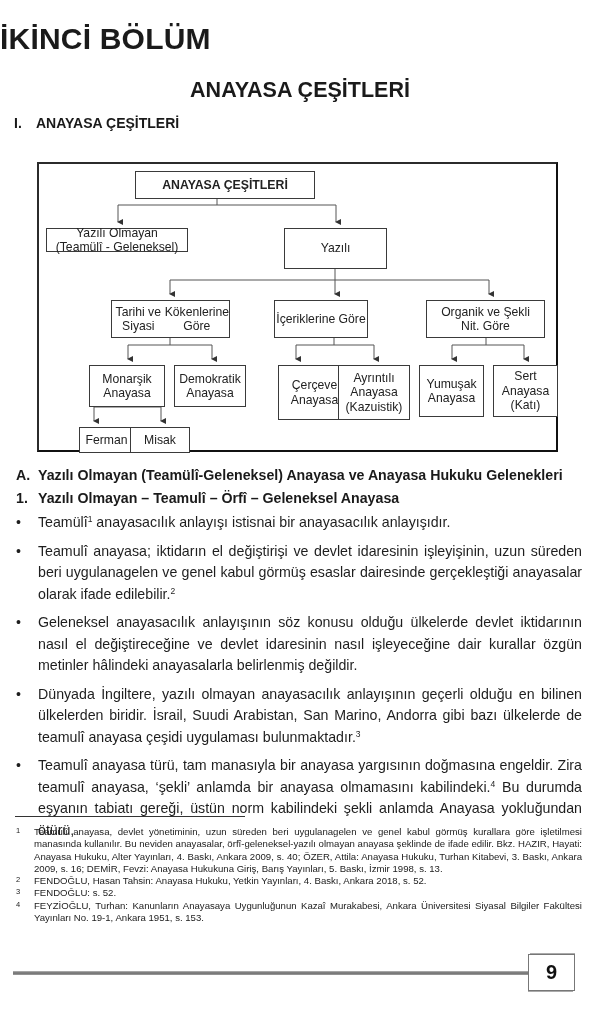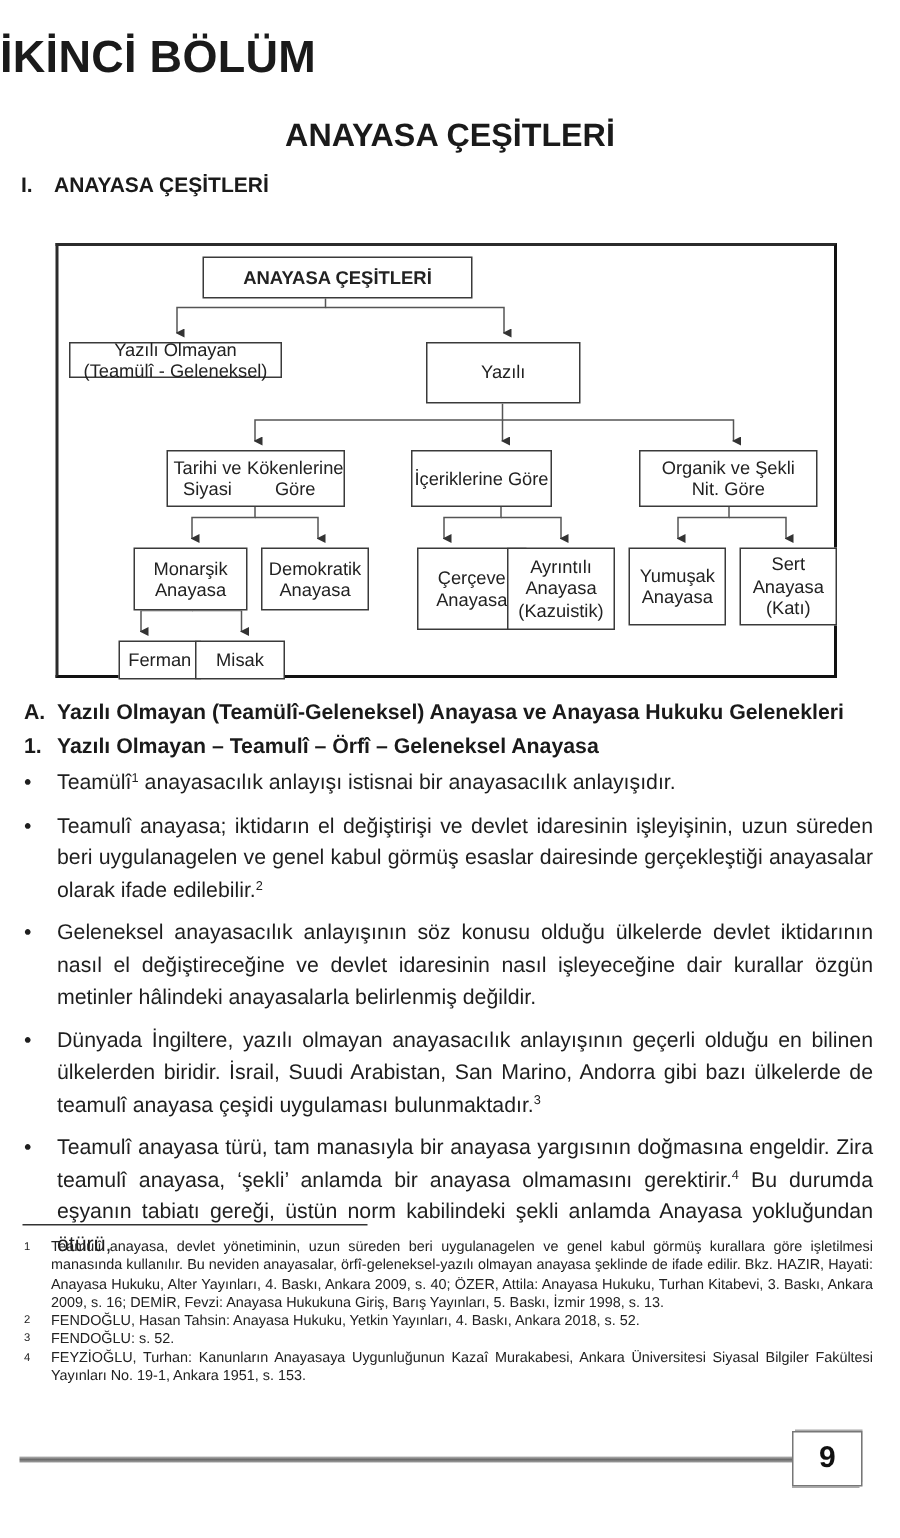--- a/index.html
+++ b/index.html
@@ -155,21 +155,21 @@
   <li>
     <span class="dot">•</span><span>Teamulî anayasa; iktidarın el değiştirişi ve devlet idaresinin işleyişinin, uzun süreden beri uygulanagelen ve genel kabul görmüş esaslar dairesinde gerçekleştiği anayasalar olarak ifade edilebilir.</span><sup>2</sup>
   </li>
   <li>
     <span class="dot">•</span><span>Geleneksel anayasacılık anlayışının söz konusu olduğu ülkelerde devlet iktidarının nasıl el değiştireceğine ve devlet idaresinin nasıl işleyeceğine dair kurallar özgün metinler hâlindeki anayasalarla belirlenmiş değildir.</span>
   </li>
   <li>
     <span class="dot">•</span><span>Dünyada İngiltere, yazılı olmayan anayasacılık anlayışının geçerli olduğu en bilinen ülkelerden biridir. İsrail, Suudi Arabistan, San Marino, Andorra gibi bazı ülkelerde de teamulî anayasa çeşidi uygulaması bulunmaktadır.</span><sup>3</sup>
   </li>
   <li>
-    <span class="dot">•</span><span>Teamulî anayasa türü, tam manasıyla bir anayasa yargısının doğmasına engeldir. Zira teamulî anayasa, ‘şekli’ anlamda bir anayasa olmamasını gerektirir.</span><sup>4</sup><span> Bu durumda eşyanın tabiatı gereği, üstün norm kabilindeki şekli anlamda Anayasa yokluğundan ötürü,</span>
+    <span class="dot">•</span><span>Teamulî anayasa türü, tam manasıyla bir anayasa yargısının doğmasına engeldir. Zira teamulî anayasa, ‘şekli’ anlamda bir anayasa olmamasını kabilindeki.</span><sup>4</sup><span> Bu durumda eşyanın tabiatı gereği, üstün norm kabilindeki şekli anlamda Anayasa yokluğundan ötürü,</span>
   </li>
 </ul>
 
 <div class="abs fn-sep"></div>
 <ul class="abs footnotes">
   <li><span class="fn-num">1</span><span>Teamulî anayasa, devlet yönetiminin, uzun süreden beri uygulanagelen ve genel kabul görmüş kurallara göre işletilmesi manasında kullanılır. Bu neviden anayasalar, örfî-geleneksel-yazılı olmayan anayasa şeklinde de ifade edilir. Bkz. HAZIR, Hayati: Anayasa Hukuku, Alter Yayınları, 4. Baskı, Ankara 2009, s. 40; ÖZER, Attila: Anayasa Hukuku, Turhan Kitabevi, 3. Baskı, Ankara 2009, s. 16; DEMİR, Fevzi: Anayasa Hukukuna Giriş, Barış Yayınları, 5. Baskı, İzmir 1998, s. 13.</span></li>
   <li><span class="fn-num">2</span><span>FENDOĞLU, Hasan Tahsin: Anayasa Hukuku, Yetkin Yayınları, 4. Baskı, Ankara 2018, s. 52.</span></li>
   <li><span class="fn-num">3</span><span>FENDOĞLU: s. 52.</span></li>
   <li><span class="fn-num">4</span><span>FEYZİOĞLU, Turhan: Kanunların Anayasaya Uygunluğunun Kazaî Murakabesi, Ankara Üniversitesi Siyasal Bilgiler Fakültesi Yayınları No. 19-1, Ankara 1951, s. 153.</span></li>
 </ul>

